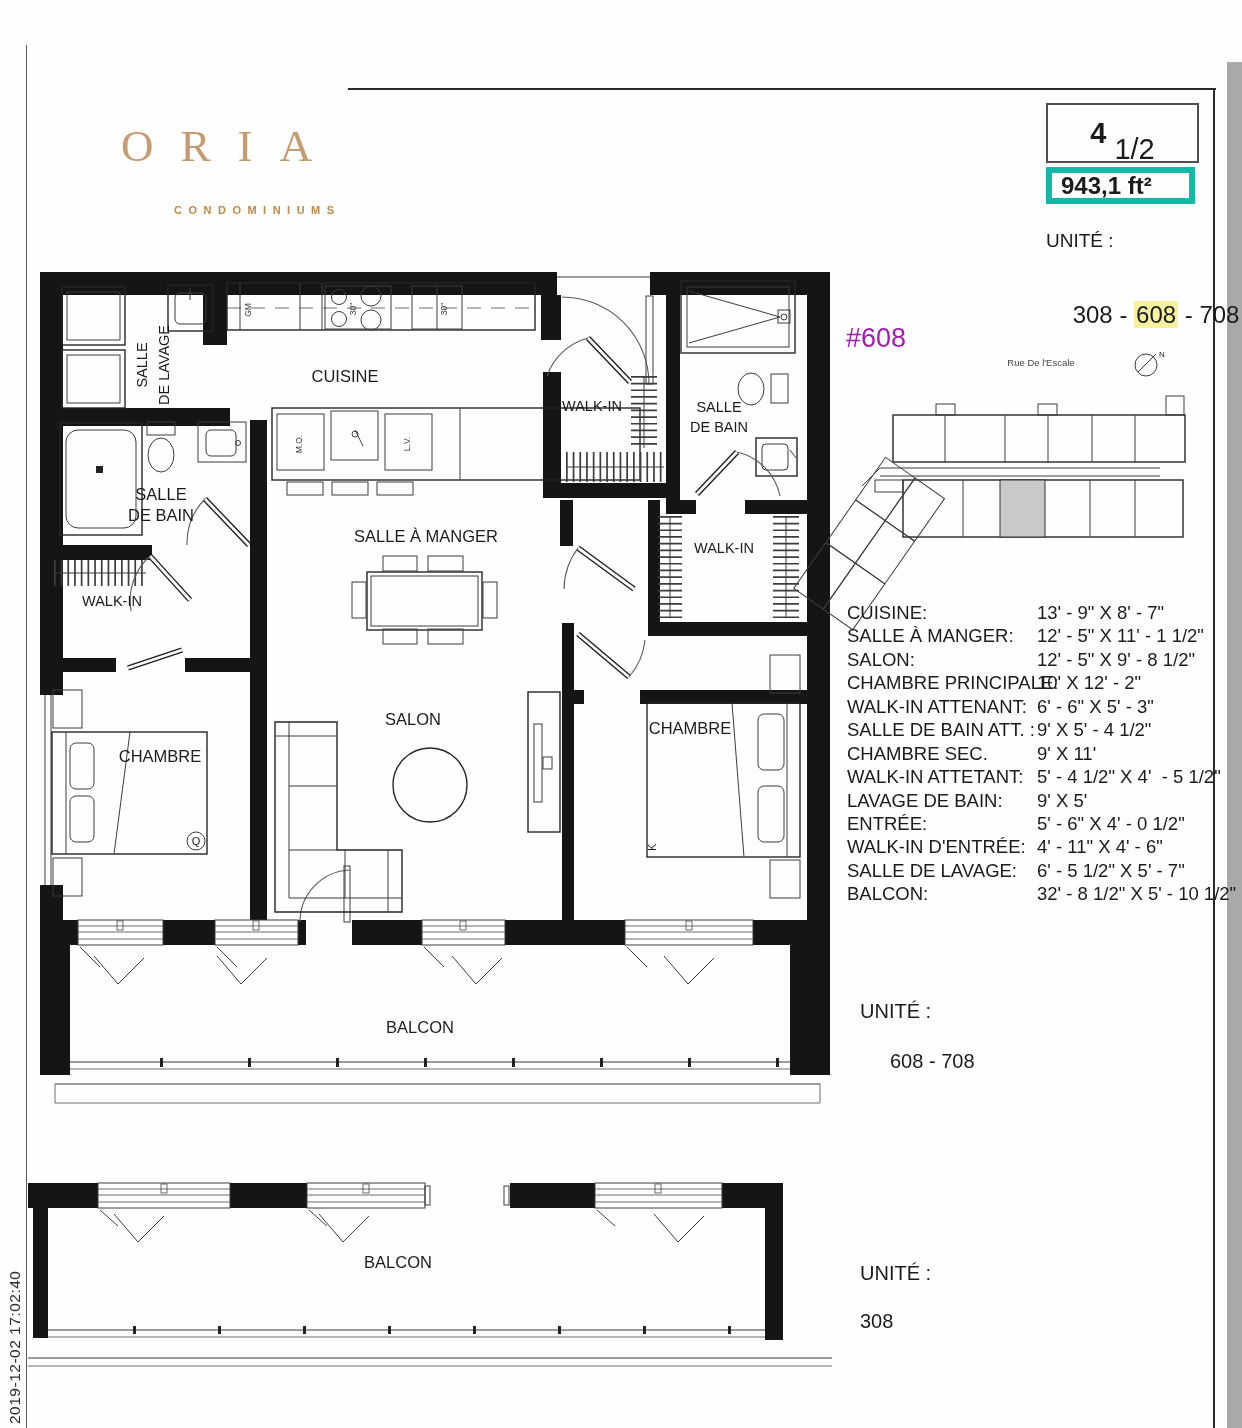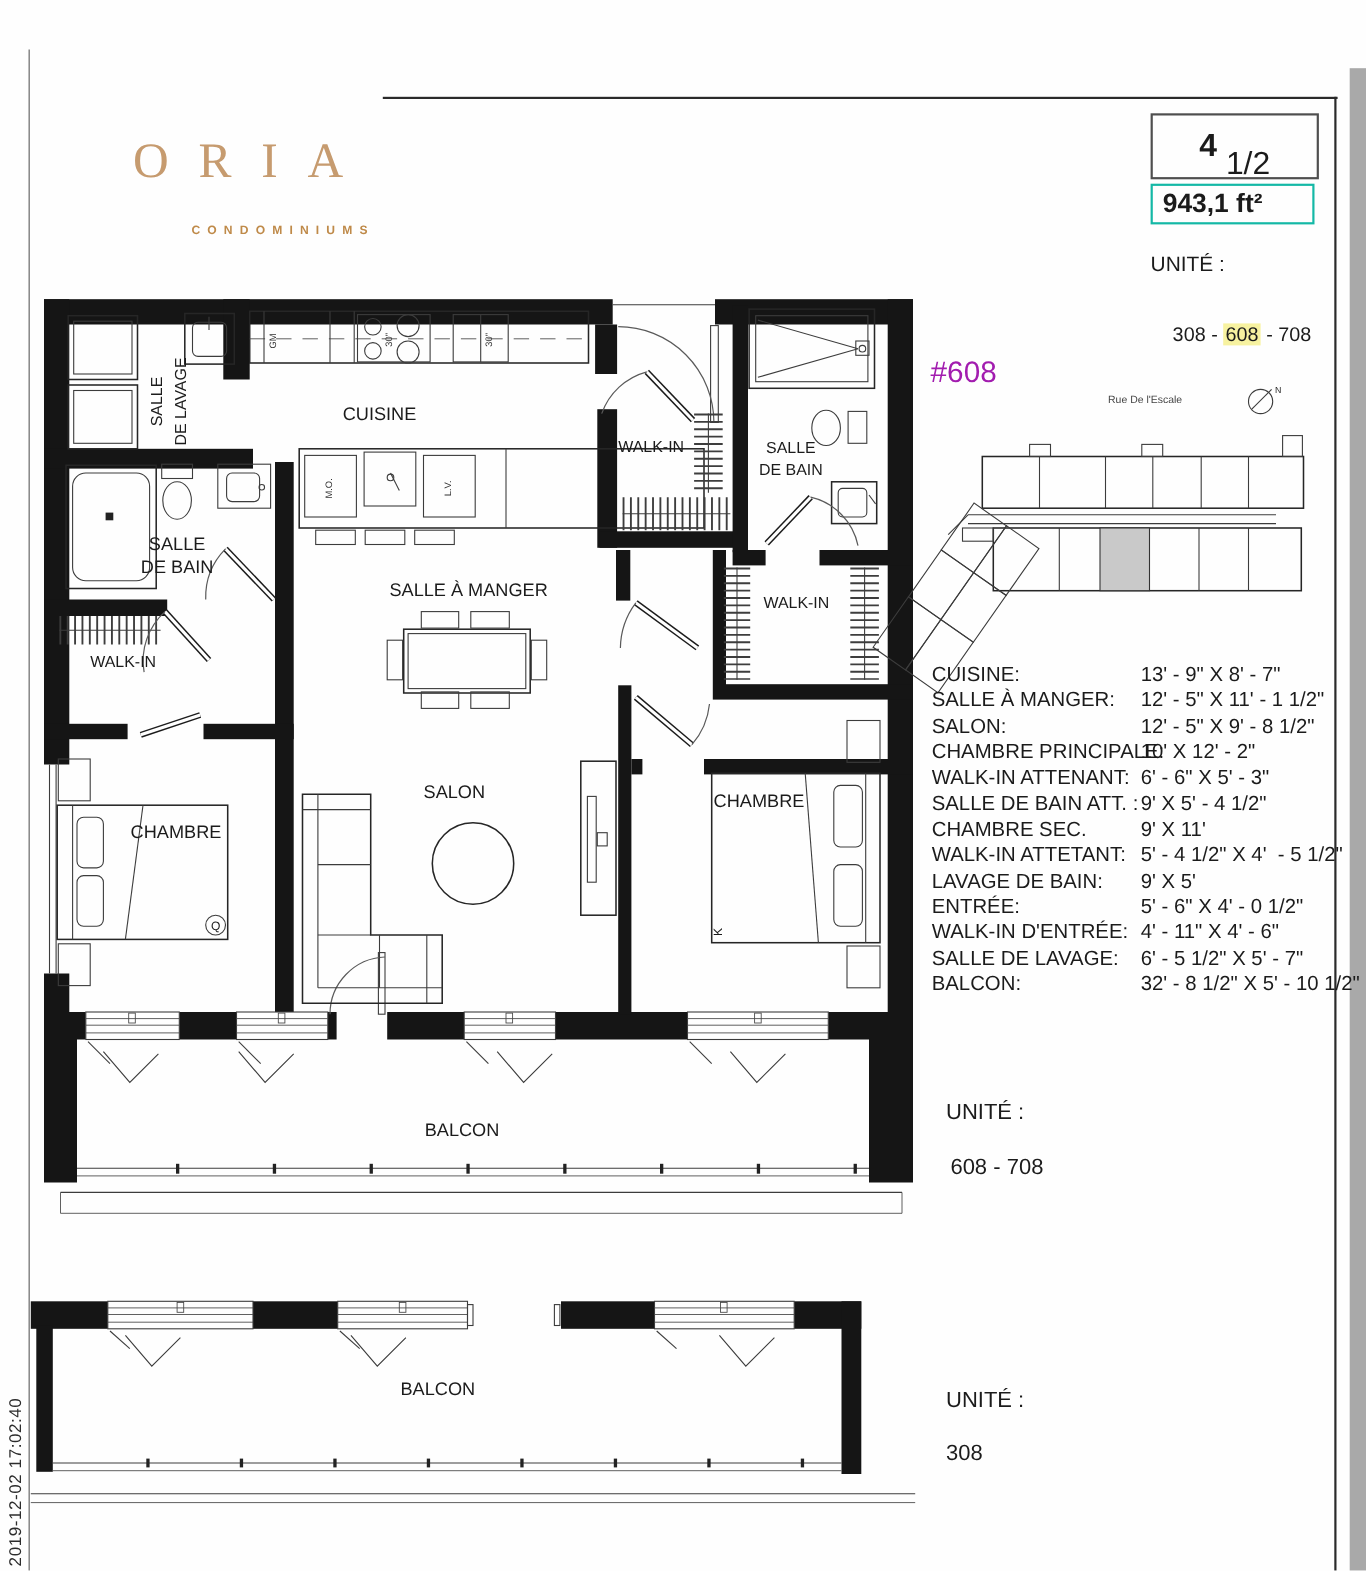--- a/index.html
+++ b/index.html
@@ -12,33 +12,33 @@
   .frame-right{left:1213px;top:88px;height:1340px;width:0;border-left:2.5px solid #2a2a2a;}
   .gray-band{left:1227px;top:62px;width:15px;height:1366px;background:#a9a9a9;}
   
   .logo-word{left:121px;top:120px;font-family:"Liberation Serif",serif;font-size:45px;
              letter-spacing:27px;color:#c69b6f;font-weight:400;}
   .logo-tag{left:174px;top:204px;font-size:11px;letter-spacing:6.5px;color:#bf8a49;font-weight:700;text-align:center;}
   
   .type-box{left:1046px;top:103px;width:149px;height:56px;border:2px solid #4f4f4f;
             display:flex;align-items:center;justify-content:center;font-size:29px;}
   .type-box .b{font-weight:700;}
-  .area-box{left:1046px;top:167px;width:149px;height:37px;border:2px solid #14b8a6;
+  .area-box{left:1046px;top:167px;width:149px;height:37px;border:6px solid #14b8a6;
             display:flex;align-items:center;font-weight:700;font-size:24px;padding-left:9px;box-sizing:border-box;}
   .unite-label{font-size:19px;}
-  .unite-value{font-size:18px;white-space:pre;}
+  .unite-value{font-size:24px;white-space:pre;}
   .hl{background:#f7f2a0;padding:0 2px;}
   .keyplan-num{left:846px;top:323px;font-size:27px;color:#a21caf;}
   
   .dims{left:847px;top:601px;width:392px;}
   .dim-row{display:flex;height:23.45px;line-height:23.45px;font-size:18.5px;white-space:pre;}
   .dim-l{width:190px;flex:0 0 190px;}
   .dim-v{}
   
-  .u-mid-l{left:860px;top:1000px;}  .u-mid-v{left:864px;top:1050px;}
+  .u-mid-l{left:860px;top:1000px;}  .u-mid-v{left:890px;top:1050px;}
   .u-bot-l{left:860px;top:1262px;}  .u-bot-v{left:860px;top:1310px;text-align:center;}
   .note{font-size:20px;}
   .timestamp{left:6px;top:1424px;transform:rotate(-90deg);transform-origin:0 0;
              font-size:15.5px;letter-spacing:0.5px;color:#2c2c2c;}
   
   svg.plan{position:absolute;left:0;top:0;}
   svg .w{fill:#151515;stroke:none;}
   svg .t{fill:none;stroke:#262626;stroke-width:1.4;}
   svg .t2{fill:none;stroke:#3c3c3c;stroke-width:1;}
   svg .thin{fill:none;stroke:#4a4a4a;stroke-width:0.8;}

